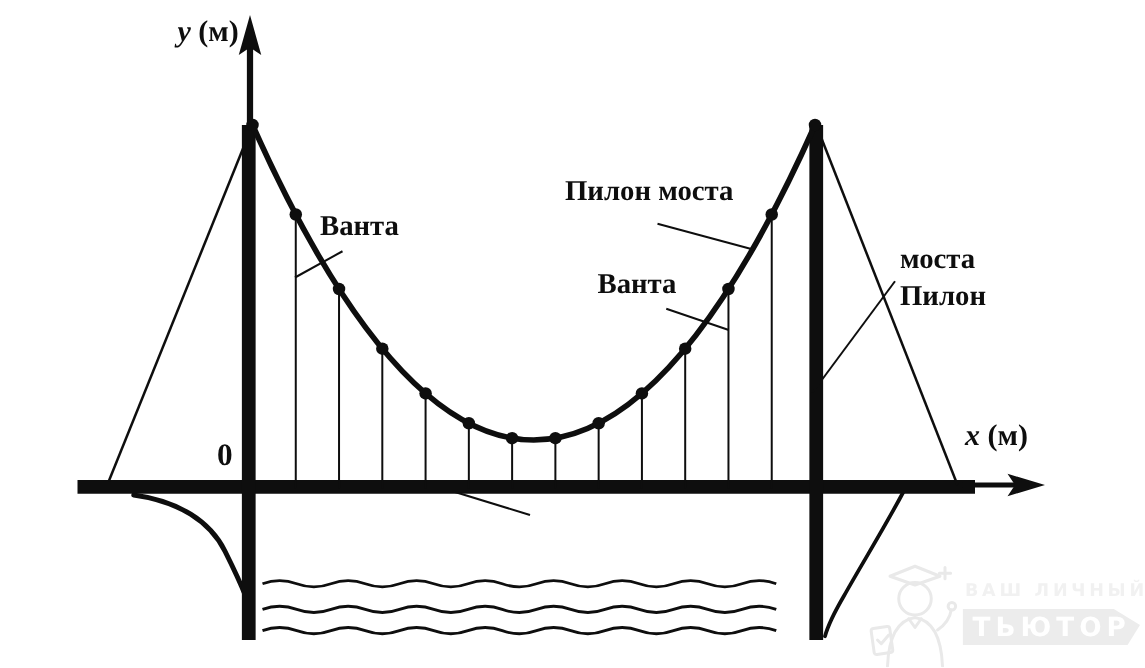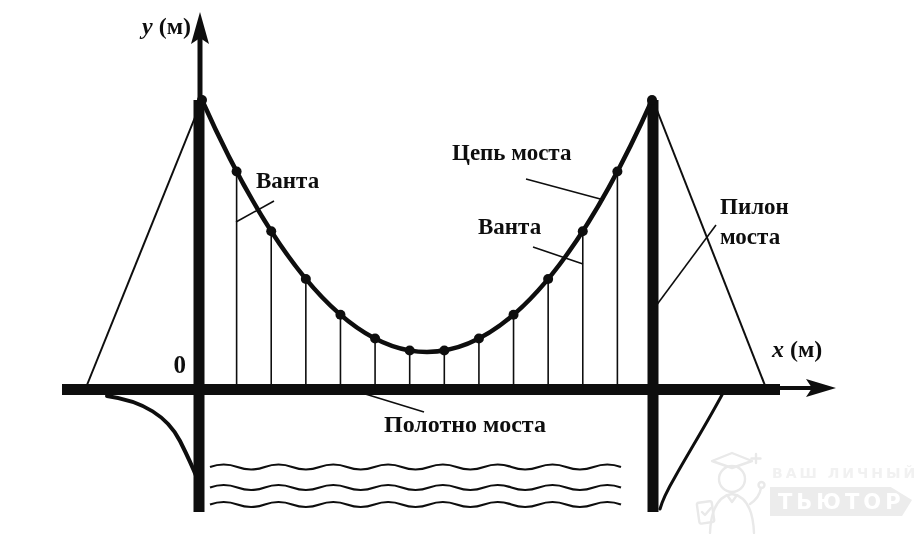--- a/index.html
+++ b/index.html
@@ -113,27 +113,26 @@
 
   <div class="lbl lbl-yaxis">
     <span class="mvar">y</span><span> (м)</span>
   </div>
   <div class="lbl lbl-xaxis">
     <span class="mvar">x</span><span> (м)</span>
   </div>
   <div class="lbl lbl-origin">0</div>
 
   <div class="lbl lbl-vanta-left">Ванта</div>
-  <div class="lbl lbl-chain">Цепь моста</div>
+  <div class="lbl lbl-chain">Пилон моста</div>
   <div class="lbl lbl-vanta-right">Ванта</div>
   <div class="lbl lbl-pylon">
+    <div>моста</div>
     <div>Пилон</div>
-    <div>моста</div>
   </div>
-  <div class="lbl lbl-deck">Полотно моста</div>
 
   <svg class="wm-mascot" width="80" height="88" viewBox="0 0 80 88">
     <g fill="none" stroke="#e9e9e9" stroke-width="2.4" stroke-linecap="round" stroke-linejoin="round">
       <polygon points="18,15 38,7 58,15 38,22"></polygon>
       <circle cx="38" cy="33" r="13"></circle>
       <path d="M62 8 l0 9 M57.5 12.5 l9 0"></path>
       <path d="M16 87 C17 62 25 50 38 48 C51 50 59 62 60 87"></path>
       <path d="M33 49 L38 56 L43 49"></path>
       <path d="M56 58 C62 54 66 48 67 42"></path>
       <circle cx="67.5" cy="39" r="3"></circle>

